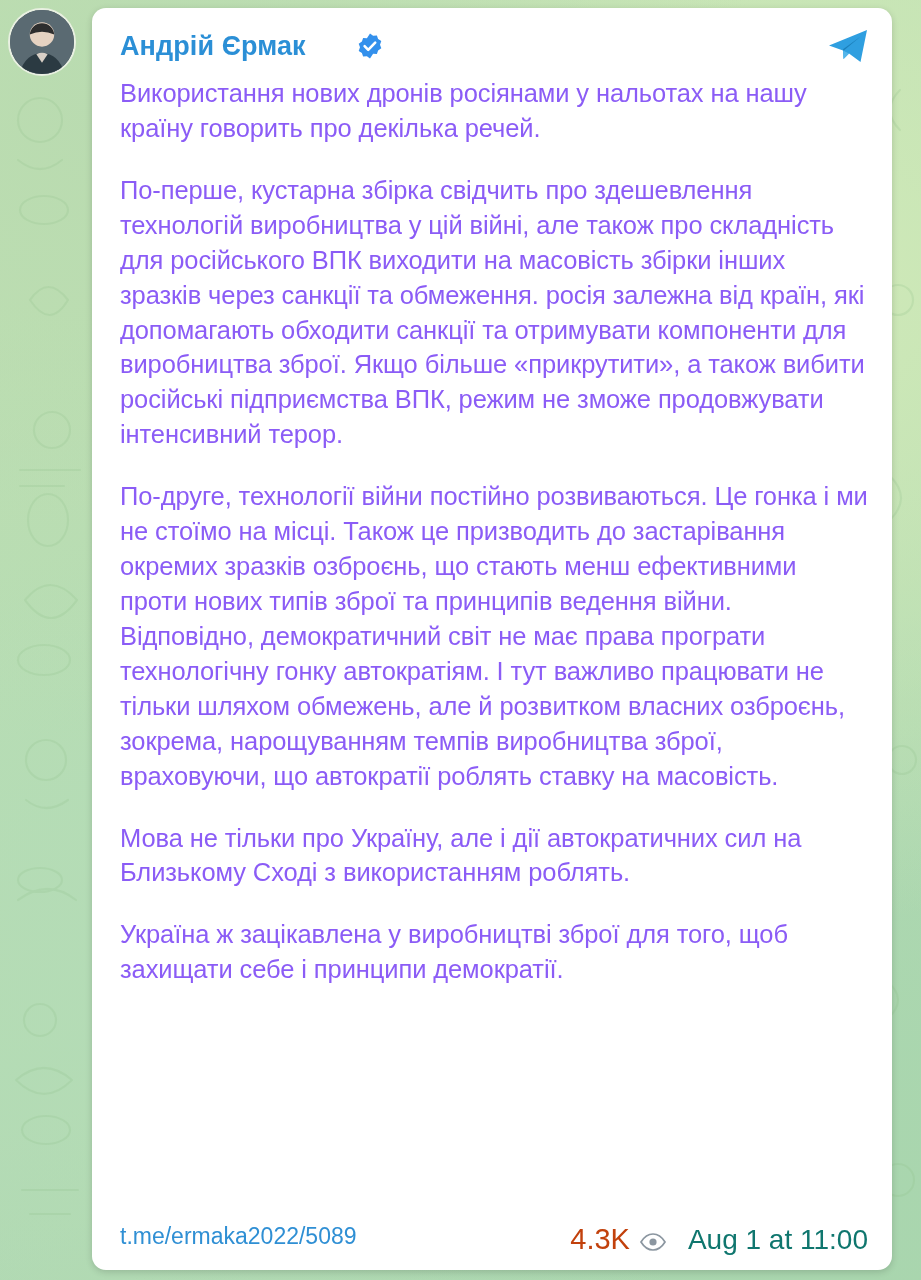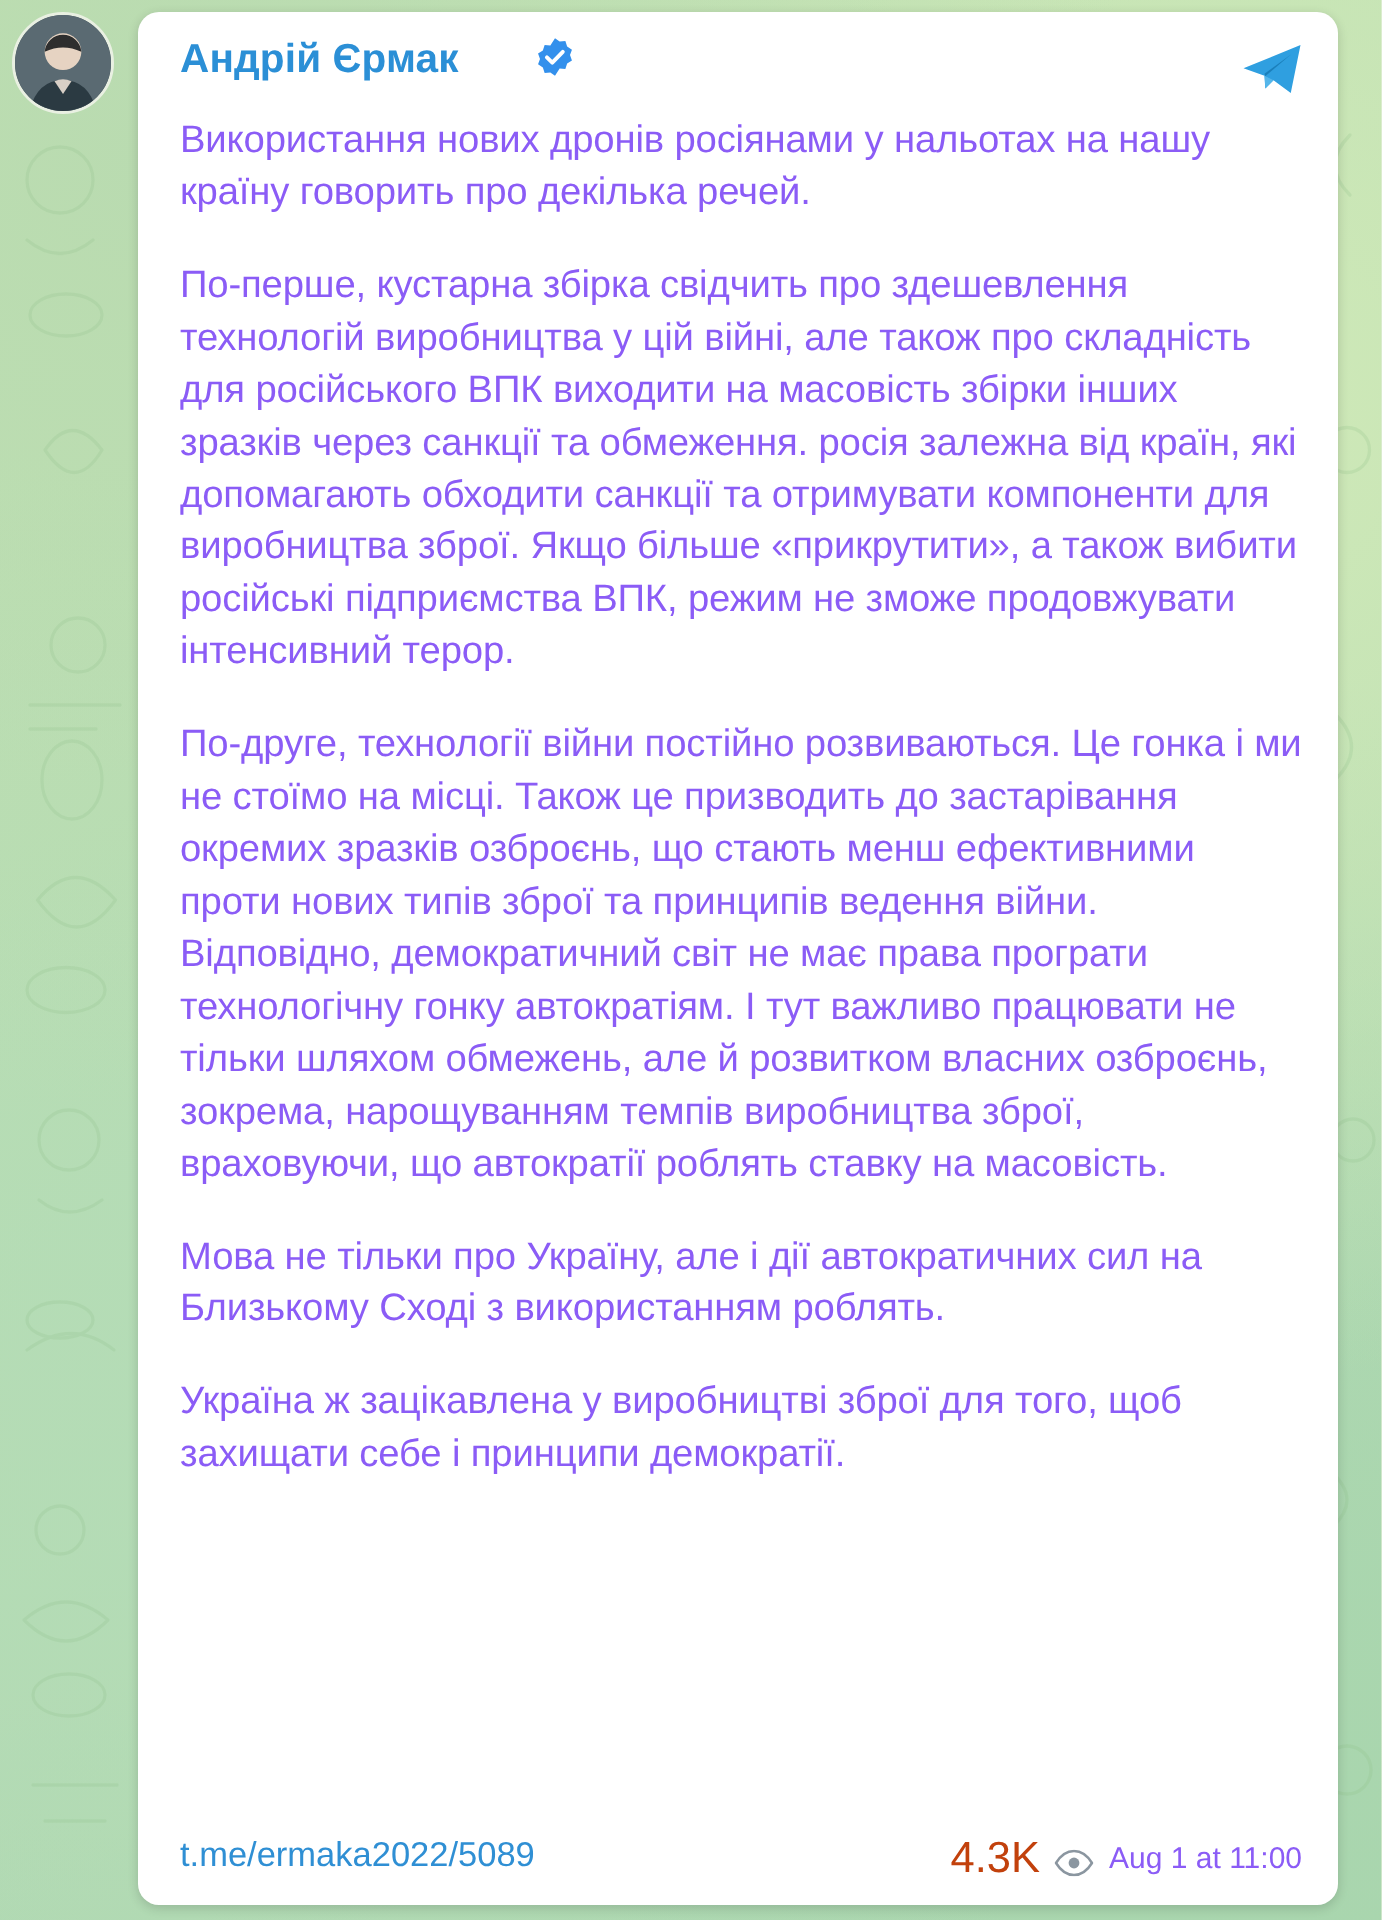--- a/index.html
+++ b/index.html
@@ -61,21 +61,21 @@
     background: #4b5b63;
     overflow: hidden;
     border: 2px solid #e9f0e2;
     box-sizing: border-box;
   }
   .avatar svg { display:block; width: 100%; height: 100%; }
 
   
   .msg-header {
     display: flex;
-    align-items: flex-start;
+    align-items: center;
     gap: 8px;
     margin-bottom: 8px;
   }
   .author-name {
     color: #2b8fd6;
     font-size: 27px;
     font-weight: bold;
     letter-spacing: .1px;
     white-space: nowrap;
   }
@@ -135,23 +135,23 @@
     align-items: center;
     gap: 10px;
     color: #8b96a0;
   }
   .views-count {
     color: #c2410c;
     font-size: 29px;
   }
   .eye-icon { width: 26px; height: 18px; display:block; }
   .msg-date {
-    color: #8b5cf6;
-    font-size: 20px;
-    margin-left: 0;
+    color: #0f766e;
+    font-size: 28px;
+    margin-left: 12px;
   }
 </style>
 </head>
 <body>
 
 <div class="screen">
 
   <div class="pattern">
     <svg viewBox="0 0 921 1280" xmlns="http://www.w3.org/2000/svg" preserveAspectRatio="xMidYMid slice">
       <g fill="none" stroke="#8fc08a" stroke-width="2.2" stroke-linecap="round" stroke-linejoin="round">

